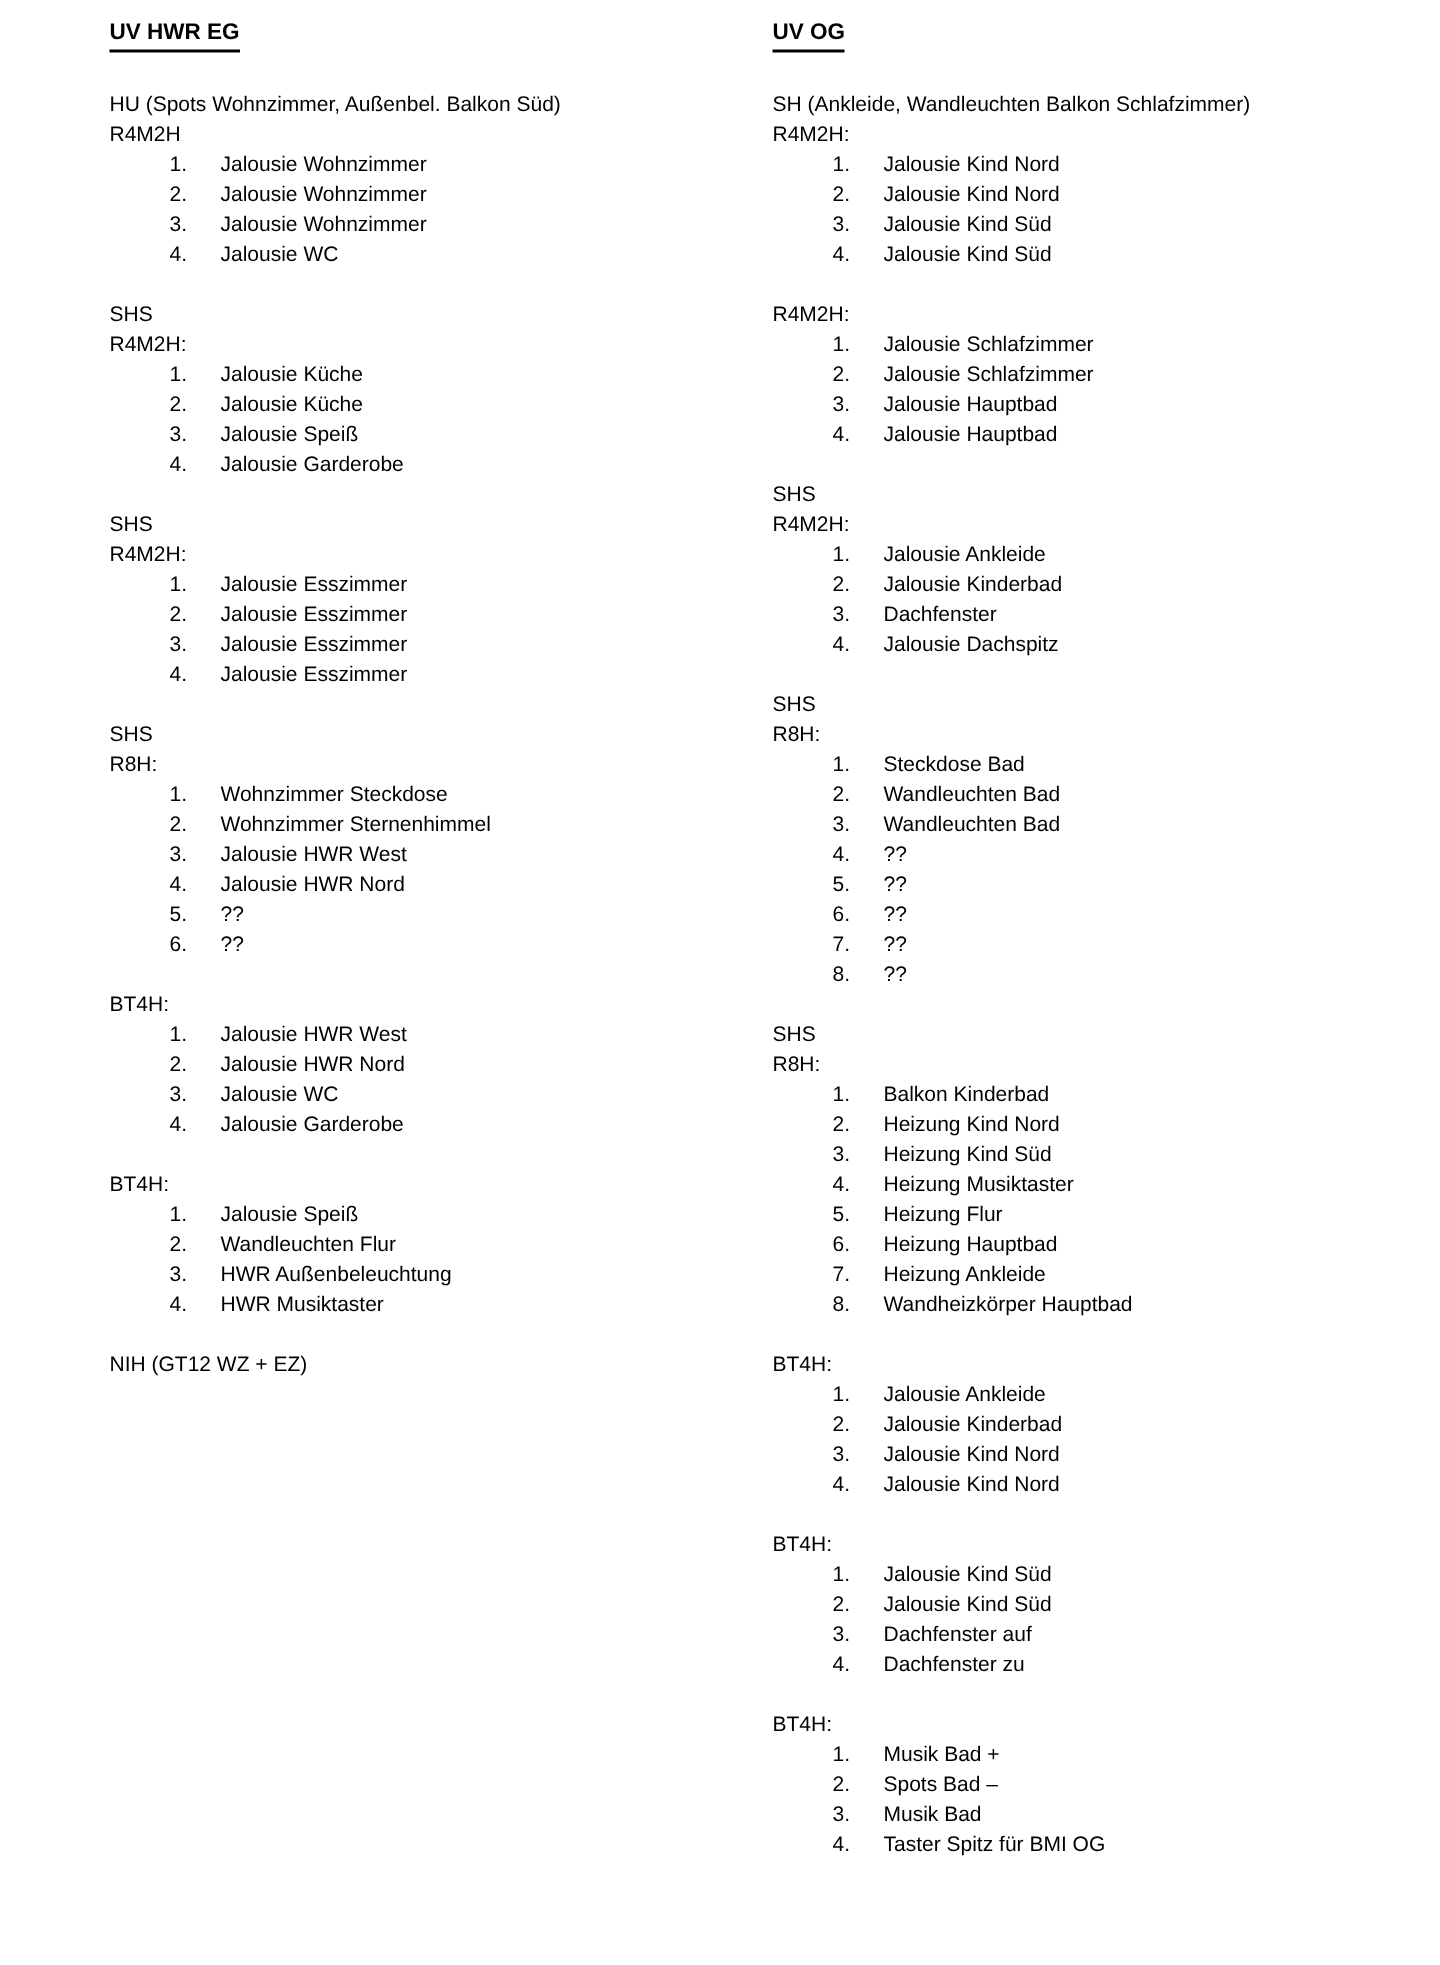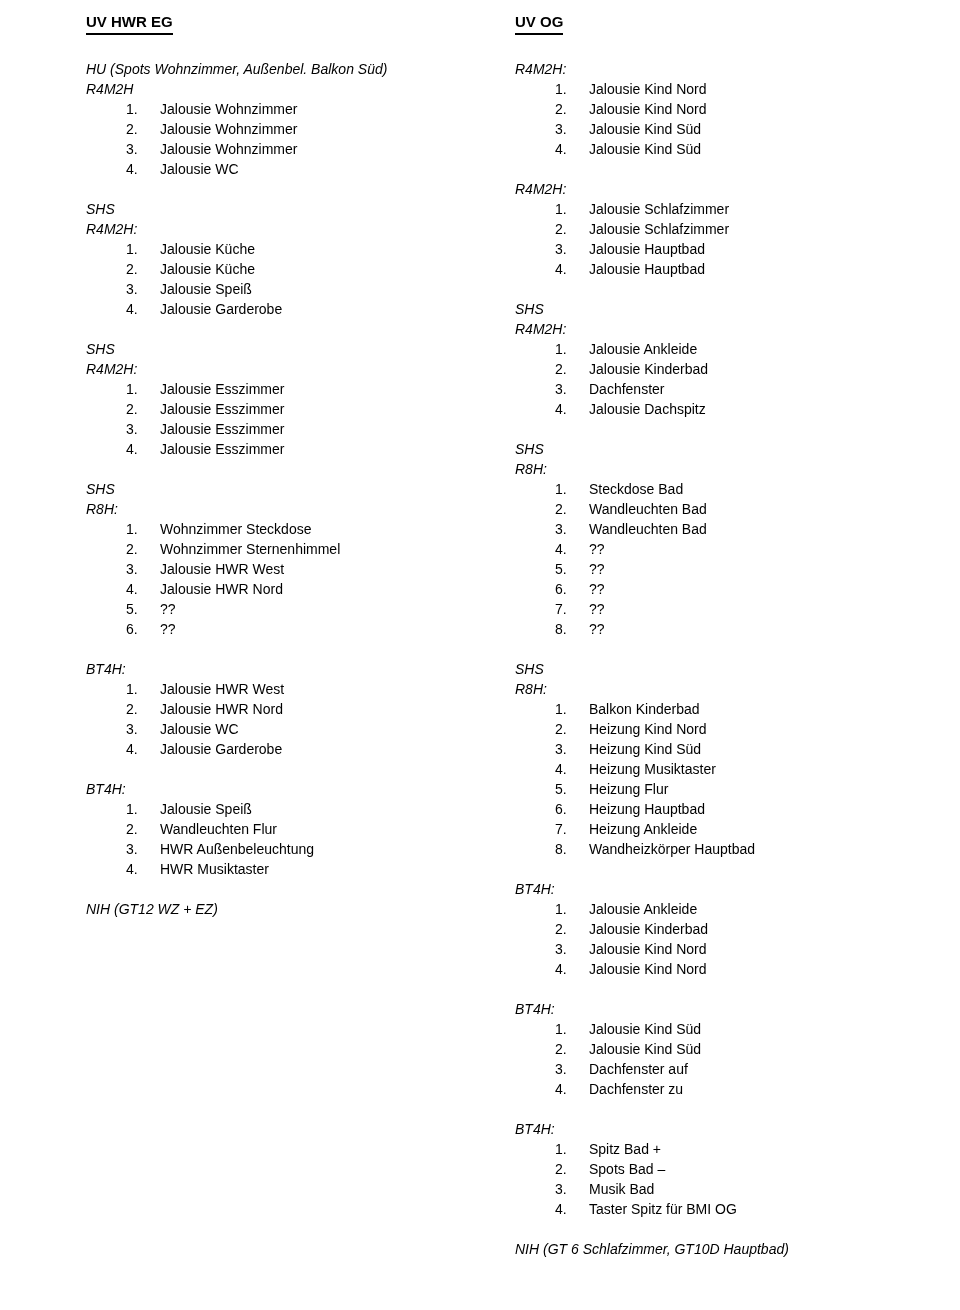--- a/index.html
+++ b/index.html
@@ -15,41 +15,40 @@
     color: #000000;
     font-family: "Liberation Sans", "DejaVu Sans", sans-serif;
     font-size: 14px;
     line-height: 20px;
     overflow: hidden;
   }
   .column {
     position: absolute;
     top: 12px;
   }
-  .column.left  { left: 86px;  width: 430px; }
+  .column.left  { left: 73px;  width: 430px; }
   .column.right { left: 515px; width: 440px; }
 
   .col-heading {
     font-size: 15px;
     font-weight: bold;
     margin: 0 0 24px 0;
     line-height: 20px;
   }
   .col-heading span {
     display: inline-block;
     border-bottom: 2px solid #000000;
     padding-bottom: 1px;
   }
   .group {
     margin: 0 0 20px 0;
   }
   .group-line {
     line-height: 20px;
     white-space: nowrap;
-    font-style: italic;
   }
   .li {
     display: flex;
     line-height: 20px;
     white-space: nowrap;
   }
   .li .num {
     display: inline-block;
     margin-left: 40px;
     width: 34px;
@@ -200,20 +199,21 @@
         </div>
       </div>
   </section>
 
   <section class="column right">
     <h1 class="col-heading">
       <span>UV OG</span>
     </h1>
     <div class="groups">
         <div class="group">
+          <div class="group-line">SH (Ankleide, Wandleuchten Balkon Schlafzimmer)</div>
           <div class="group-line">R4M2H:</div>
           <div class="li">
             <span class="num">1.</span>
             <span class="txt">Jalousie Kind Nord</span>
           </div>
           <div class="li">
             <span class="num">2.</span>
             <span class="txt">Jalousie Kind Nord</span>
           </div>
           <div class="li">
@@ -371,34 +371,31 @@
           </div>
           <div class="li">
             <span class="num">4.</span>
             <span class="txt">Dachfenster zu</span>
           </div>
         </div>
         <div class="group">
           <div class="group-line">BT4H:</div>
           <div class="li">
             <span class="num">1.</span>
-            <span class="txt">Spitz Bad +</span>
+            <span class="txt">Musik Bad +</span>
           </div>
           <div class="li">
             <span class="num">2.</span>
             <span class="txt">Spots Bad –</span>
           </div>
           <div class="li">
             <span class="num">3.</span>
             <span class="txt">Musik Bad</span>
           </div>
           <div class="li">
             <span class="num">4.</span>
             <span class="txt">Taster Spitz für BMI OG</span>
           </div>
-        </div>
-        <div class="group">
-          <div class="group-line">NIH (GT 6 Schlafzimmer, GT10D Hauptbad)</div>
         </div>
       </div>
   </section>
 
 </div>
 
 </body></html>

